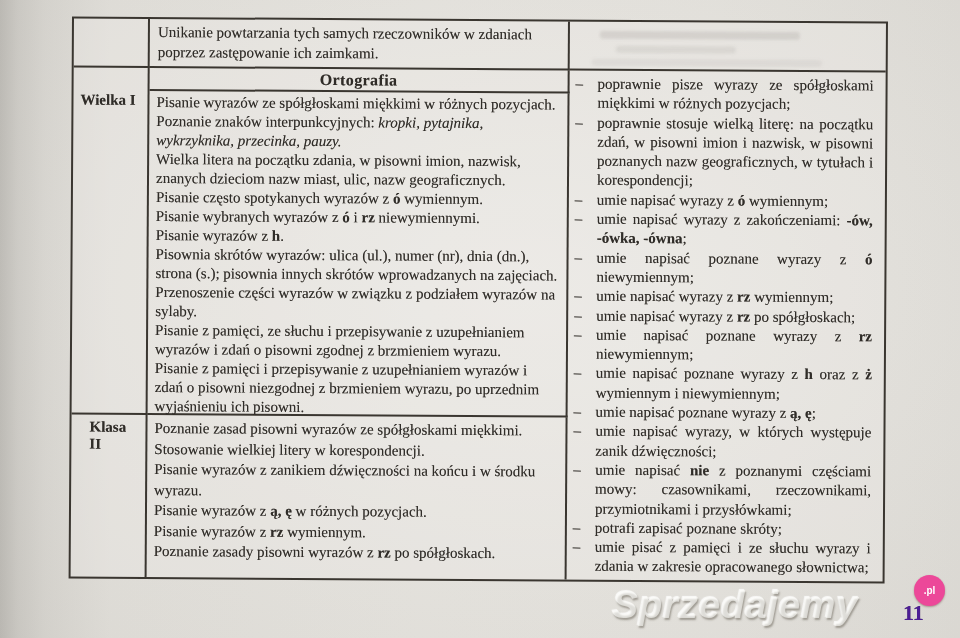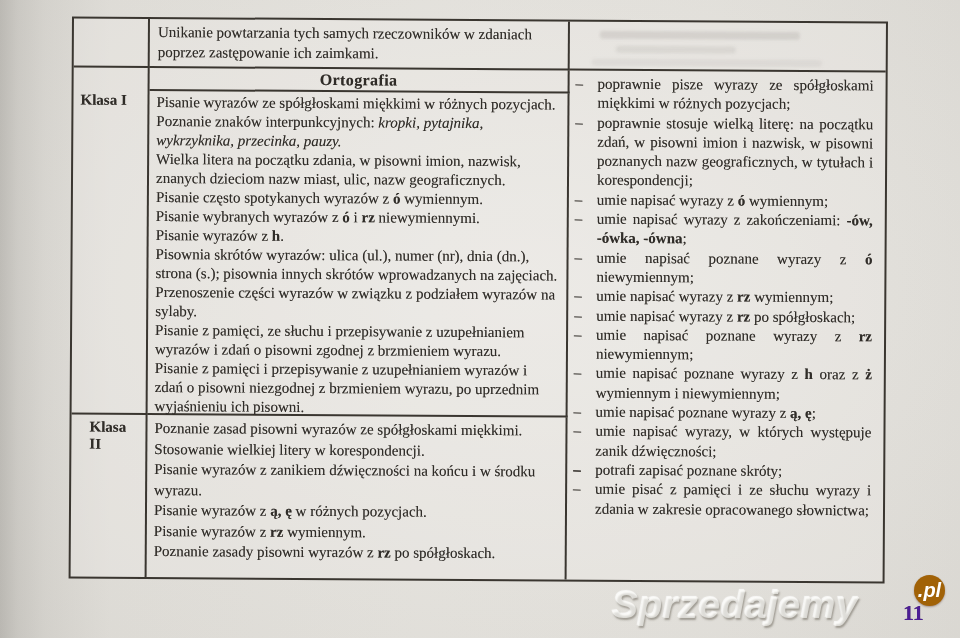--- a/index.html
+++ b/index.html
@@ -67,22 +67,22 @@
   .watermark{position:absolute;left:612px;top:578px;width:345px;height:58px;pointer-events:none;}
   .wm-text{
     position:absolute;left:0;top:5px;
     font-family:"Liberation Sans", sans-serif;font-weight:bold;font-style:italic;
     font-size:39px;letter-spacing:0.5px;
     color:rgba(253,253,250,0.62);
     text-shadow:1px 2px 2px rgba(105,100,90,0.55), -1px -1px 1px rgba(255,255,255,0.85);
   }
   .wm-badge{
     position:absolute;left:302px;top:-3px;width:31px;height:31px;border-radius:50%;
-    background:#a16207;color:#fff;
-    font-family:"Liberation Sans", sans-serif;font-weight:bold;font-style:italic;font-size:20px;
+    background:#ec4899;color:#fff;
+    font-family:"Liberation Sans", sans-serif;font-weight:bold;font-size:10px;
     display:flex;align-items:center;justify-content:center;
     box-shadow:0 1px 2px rgba(80,40,30,0.4);
     text-shadow:none;
   }
   .page-number{
     position:absolute;left:903px;top:600px;
     font-size:22px;font-weight:bold;color:#4c1d95;
     text-shadow:0 0 0.6px rgba(55,50,44,0.6);
   }
 </style>
@@ -99,21 +99,21 @@
     <span>Unikanie powtarzania tych samych rzeczowników w zdaniach poprzez zastępowanie ich zaimkami.</span>
   </div>
 
   <div class="cell c-topright bb">
     <div class="ghost g1"></div>
     <div class="ghost g2"></div>
     <div class="ghost g3"></div>
   </div>
 
   <div class="cell c-k1label br bb">
-    <span>Klasa I</span>
+    <span>Wielka I</span>
   </div>
 
   <div class="cell c-orto br bb">
     <span>Ortografia</span>
   </div>
 
   <div class="cell c-k1content br bb">
       <div class="citem"><span>Pisanie wyrazów ze spółgłoskami miękkimi w różnych pozycjach.</span></div>
       <div class="citem"><span>Poznanie znaków interpunkcyjnych: </span><span class="i">kropki, pytajnika, wykrzyknika, przecinka, pauzy.</span></div>
       <div class="citem"><span>Wielka litera na początku zdania, w pisowni imion, nazwisk, znanych dzieciom nazw miast, ulic, nazw geograficznych.</span></div>
@@ -131,21 +131,21 @@
       <div class="outcome"><span class="dash">–</span><span class="otext"><span>poprawnie stosuje wielką literę: na początku zdań, w pisowni imion i nazwisk, w pisowni poznanych nazw geograficznych, w tytułach i korespondencji;</span></span></div>
       <div class="outcome"><span class="dash">–</span><span class="otext"><span>umie napisać wyrazy z </span><span class="b">ó</span><span> wymiennym;</span></span></div>
       <div class="outcome"><span class="dash">–</span><span class="otext"><span>umie napisać wyrazy z zakończeniami: </span><span class="b">-ów, -ówka, -ówna</span><span>;</span></span></div>
       <div class="outcome"><span class="dash">–</span><span class="otext"><span>umie napisać poznane wyrazy z </span><span class="b">ó</span><span> niewymiennym;</span></span></div>
       <div class="outcome"><span class="dash">–</span><span class="otext"><span>umie napisać wyrazy z </span><span class="b">rz</span><span> wymiennym;</span></span></div>
       <div class="outcome"><span class="dash">–</span><span class="otext"><span>umie napisać wyrazy z </span><span class="b">rz</span><span> po spółgłoskach;</span></span></div>
       <div class="outcome"><span class="dash">–</span><span class="otext"><span>umie napisać poznane wyrazy z </span><span class="b">rz</span><span> niewymiennym;</span></span></div>
       <div class="outcome"><span class="dash">–</span><span class="otext"><span>umie napisać poznane wyrazy z </span><span class="b">h</span><span> oraz z </span><span class="b">ż</span><span> wymiennym i niewymiennym;</span></span></div>
       <div class="outcome"><span class="dash">–</span><span class="otext"><span>umie napisać poznane wyrazy z </span><span class="b">ą, ę</span><span>;</span></span></div>
       <div class="outcome"><span class="dash">–</span><span class="otext"><span>umie napisać wyrazy, w których występuje zanik dźwięczności;</span></span></div>
-      <div class="outcome"><span class="dash">–</span></div>
+      <div class="outcome"><span class="dash">–</span><span class="otext"><span>umie napisać </span><span class="b">nie</span><span> z poznanymi częściami mowy: czasownikami, rzeczownikami, przymiotnikami i przysłówkami;</span></span></div>
       <div class="outcome"><span class="dash">–</span><span class="otext"><span>potrafi zapisać poznane skróty;</span></span></div>
       <div class="outcome"><span class="dash">–</span><span class="otext"><span>umie pisać z pamięci i ze słuchu wyrazy i zdania w zakresie opracowanego słownictwa;</span></span></div>
     </div>
 
   <div class="cell c-k2label br">
     <span>Klasa II</span>
   </div>
 
   <div class="cell c-k2content br">
       <div class="citem"><span>Poznanie zasad pisowni wyrazów ze spółgłoskami miękkimi.</span></div>

